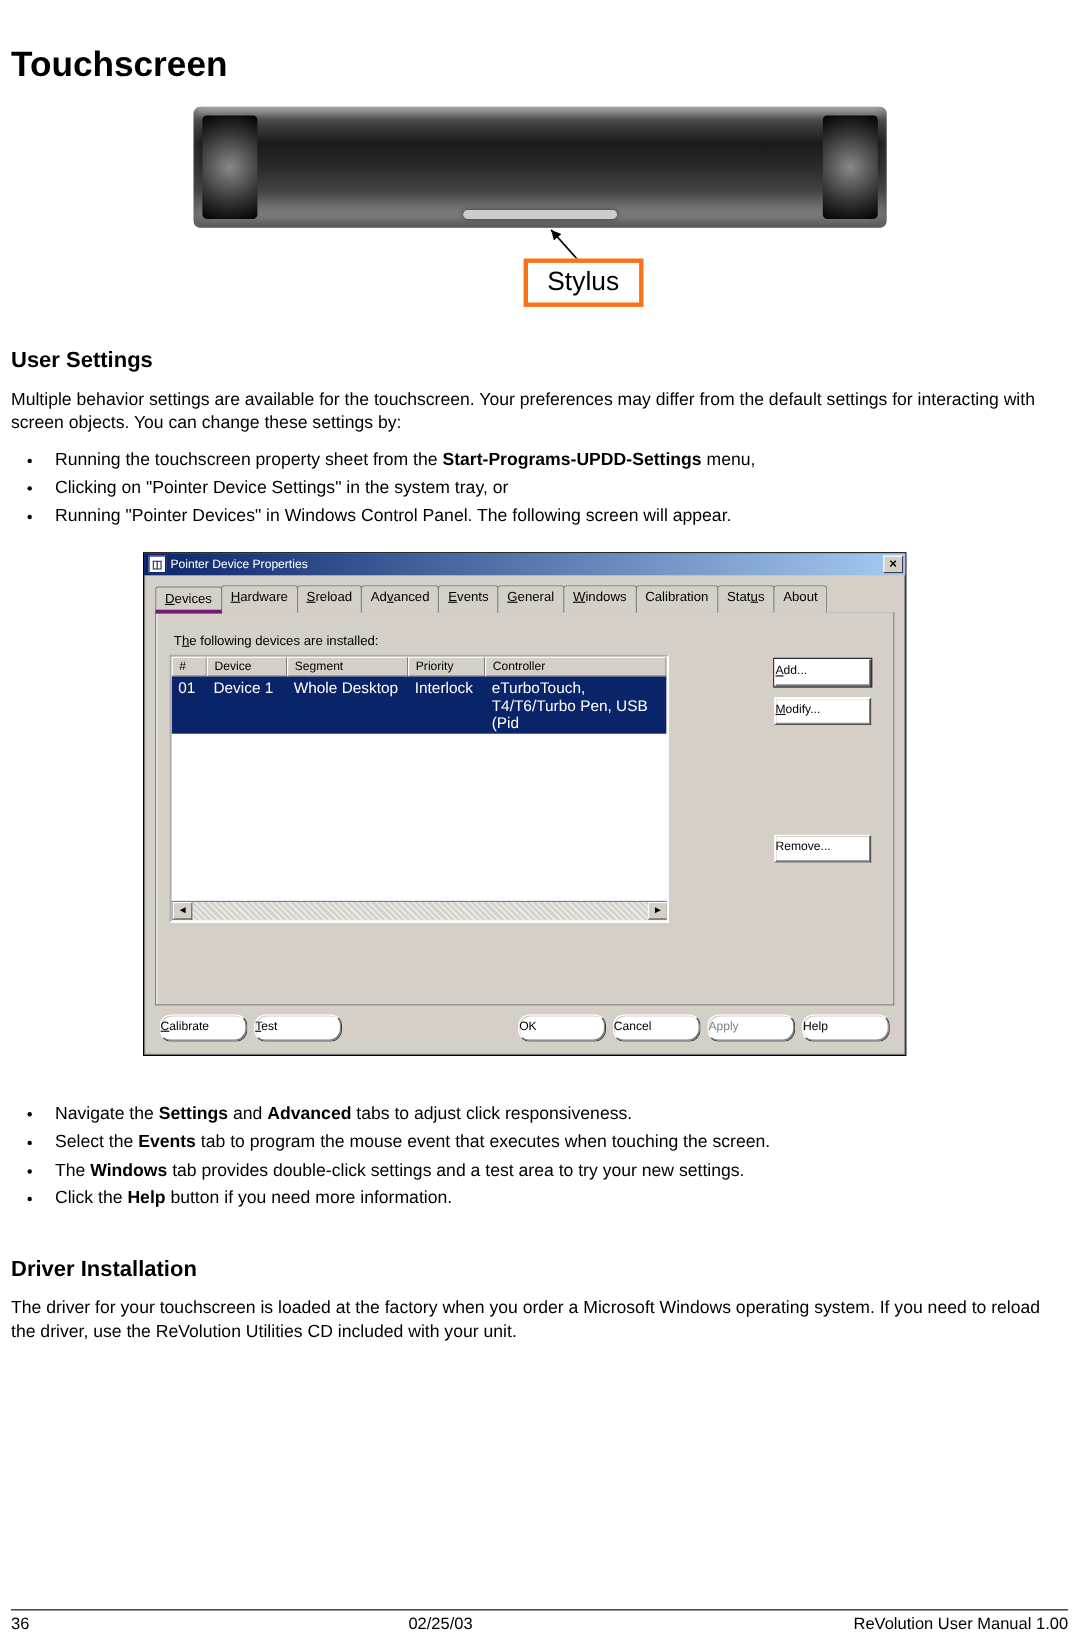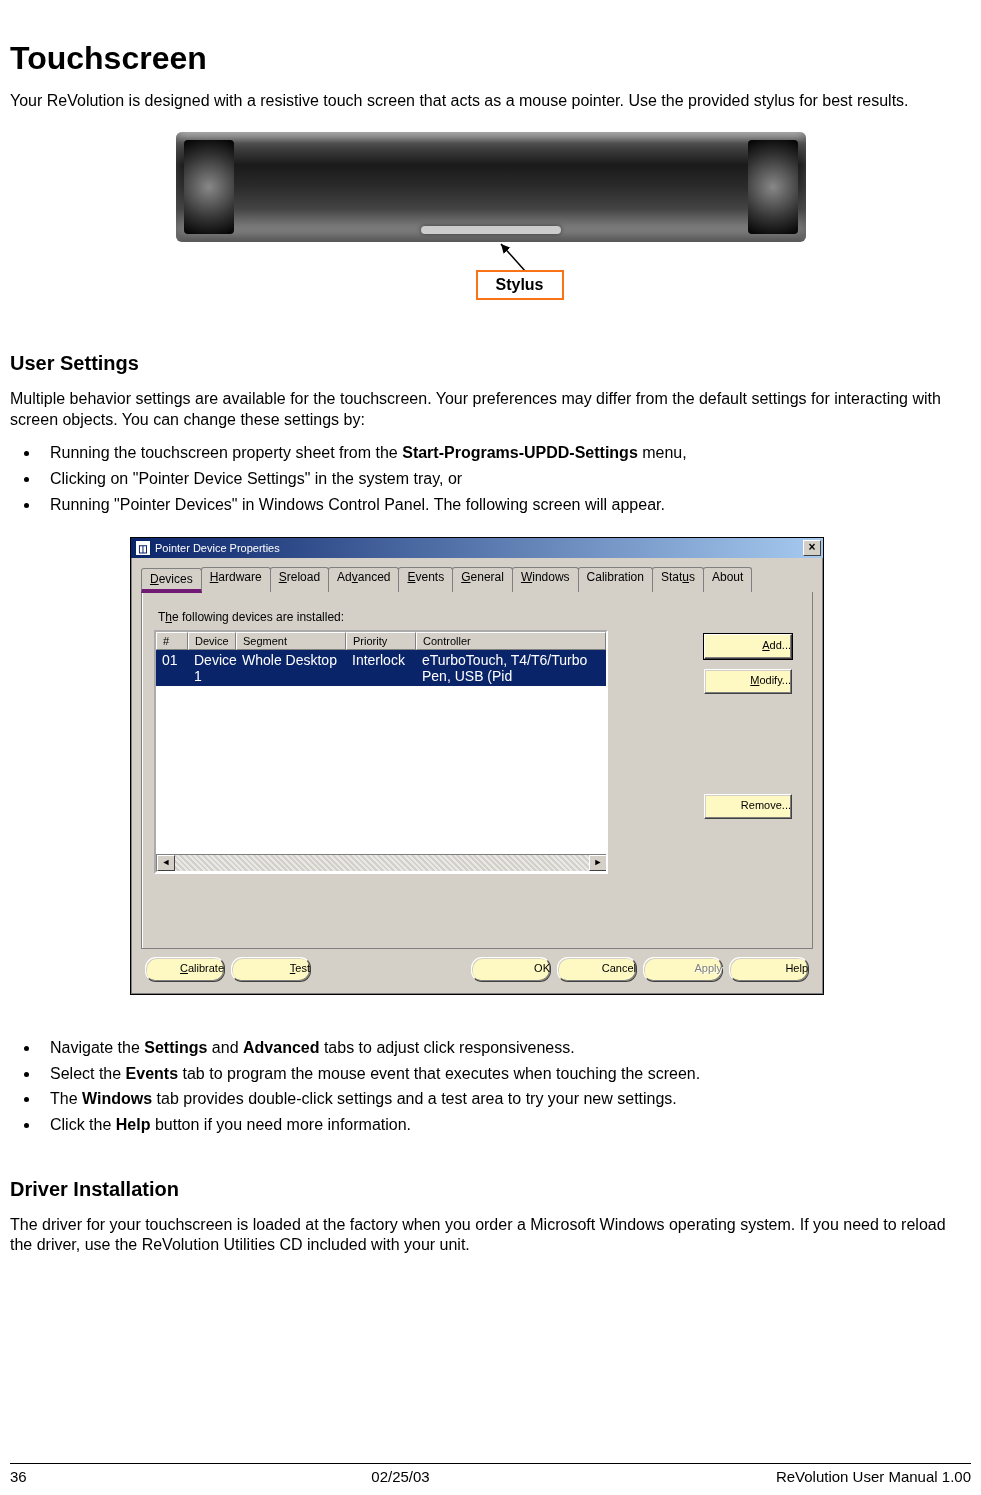--- a/index.html
+++ b/index.html
@@ -20,67 +20,66 @@
   }
   .device-photo::before, .device-photo::after {
     content:""; position:absolute; top:8px; width:50px; height:94px; border-radius:4px;
     background: radial-gradient(circle, #888 0%, #333 60%, #000 100%);
   }
   .device-photo::before { left:8px; }
   .device-photo::after  { right:8px; }
   .stylus-slot { position:absolute; left:50%; bottom:8px; transform:translateX(-50%); width:140px; height:8px; background:#ccc; border-radius:4px; box-shadow:0 0 4px rgba(0,0,0,0.5);}
   .arrow-wrap { position:absolute; left:320px; top:110px; }
   .arrow-svg { display:block; }
-  .stylus-label-box { position:absolute; left:300px; top:138px; border:2px solid #f97316; padding:4px 18px; font-size:16px; font-weight:bold; background:#fff; }
+  .stylus-label-box { position:absolute; left:300px; top:138px; border:4px solid #f97316; padding:4px 18px; font-size:24px; font-weight:normal; background:#fff; }
   .after-figure-space { height:60px; }
 
   
   .win-wrap { margin:20px 0 10px 120px; }
   .win { width:692px; border:1px solid #000; font-family: Tahoma, "MS Sans Serif", sans-serif; font-size:12px; background:#d4d0c8; box-shadow: 0 0 0 1px #808080 inset; }
   .titlebar { height:20px; background: linear-gradient(to right,#0a246a,#a6caf0); color:#fff; display:flex; align-items:center; padding-left:4px; }
   .titlebar .tb-icon { width:14px; height:14px; background:#fff; margin-right:4px; display:flex; align-items:center; justify-content:center; font-size:10px; color:#0a246a; font-weight:bold; border:1px solid #0a246a;}
   .titlebar .title { font-weight:normal; flex:1; font-size:11px; }
   .titlebar .close { width:16px; height:14px; background:#d4d0c8; color:#000; border:1px solid #fff; border-right-color:#404040; border-bottom-color:#404040; text-align:center; line-height:12px; font-weight:bold; font-family:Arial; margin-right:2px; cursor:default; }
   .win-body { padding:8px 10px 10px 10px; }
   .tabs { display:flex; border-bottom:1px solid #808080; position:relative; top:1px; }
   .tab { padding:2px 8px 3px 8px; border:1px solid #808080; border-bottom:none; background:#d4d0c8; margin-right:-1px; border-top-left-radius:3px; border-top-right-radius:3px; position:relative; cursor:default; }
   .tab.active { background:#d4d0c8; top:1px; padding-top:3px; border-bottom:4px solid #701a75; z-index:2;}
   .tab u { text-decoration:underline; }
   .pane { border:1px solid #808080; border-top:none; padding:14px 12px 12px 12px; background:#d4d0c8; box-shadow: inset 1px 0 0 #fff, inset 0 0 0 0 #fff; min-height:330px; position:relative;}
   .pane-label { margin:4px 0 6px 4px; }
   .list-wrap { display:flex; gap:14px; }
   .listbox { width:450px; border:2px inset #fff; background:#fff; height:240px; overflow:hidden; display:flex; flex-direction:column;}
   .list-head { display:flex; font-size:11px; }
   .list-head div { border:1px solid; border-color:#fff #808080 #808080 #fff; background:#d4d0c8; padding:2px 6px; box-sizing:border-box; }
-  .c-num{width:32px;} .c-dev{width:48px;} .c-seg{width:110px;} .c-pri{width:70px;} .c-ctl{flex:1;}
+  .c-num{width:32px;} .c-dev{width:73px;} .c-seg{width:110px;} .c-pri{width:70px;} .c-ctl{flex:1;}
   .list-row { display:flex; background:#0a246a; color:#fff; font-size:14px; }
   .list-row div { padding:2px 6px; box-sizing:border-box; }
   .list-spacer{flex:1;}
   .hscroll{height:16px;border:1px solid; border-color:#808080 #fff #fff #808080; background:#d4d0c8; display:flex; width:100%;}
   .hscroll .arrow{width:16px;border:1px solid; border-color:#fff #404040 #404040 #fff; text-align:center; line-height:12px; font-size:9px;}
   .hscroll .track{flex:1; background:repeating-linear-gradient(45deg,#e8e8e8,#e8e8e8 2px,#d4d0c8 2px,#d4d0c8 4px);}
   .side-btns{display:flex;flex-direction:column;gap:10px;align-items:flex-end; justify-content:flex-start; padding-top:4px; width:170px;}
   .side-btns .spacer{height:80px;}
-  .wbtn{width:86px;height:23px;border:1px solid; border-color:#fff #404040 #404040 #fff; background:#fef9c3; text-align:right; line-height:21px; font-size:11px; box-shadow: inset -1px -1px 0 #808080, inset 1px 1px 0 #d4d0c8; cursor:default;}
+  .wbtn{width:86px;height:23px;border:1px solid; border-color:#fff #404040 #404040 #fff; background:#ffffff; text-align:left; line-height:21px; font-size:11px; box-shadow: inset -1px -1px 0 #808080, inset 1px 1px 0 #d4d0c8; cursor:default;}
   .wbtn[data-default="true"]{ box-shadow: 0 0 0 1px #000, inset -1px -1px 0 #808080; }
   .wbtn.disabled{ color:#808080; text-shadow:1px 1px 0 #fff; }
   .bottom-btns{display:flex; gap:6px; padding:8px 4px 2px 4px; align-items:center;}
   .bottom-btns .grow{flex:1;}
   .wbtn-lg{width:78px;border-radius:11px;}
 
   .footer { position:absolute; bottom:10px; left:10px; right:10px; border-top:1px solid #000; padding-top:4px; display:flex; font-size:15px; }
   .footer .f-left{width:80px;} .footer .f-mid{flex:1; text-align:center;} .footer .f-right{width:260px; text-align:right;}
 </style>
 </head>
 <body>
 
 <div class="page">
 
   <h2>Touchscreen</h2>
-  <p>Your ReVolution is designed with a resistive touch screen that acts as a mouse pointer. Use the provided stylus for best results.</p>
 
   <div class="figure">
     <div class="device-photo">
       <div class="stylus-slot"></div>
     </div>
     <div class="arrow-wrap">
       <svg class="arrow-svg" width="40" height="40">
           <defs>
             <marker id="ah" markerWidth="8" markerHeight="8" refX="6" refY="3" orient="auto">
               <path d="M0,0 L6,3 L0,6 Z" fill="#000"></path>

